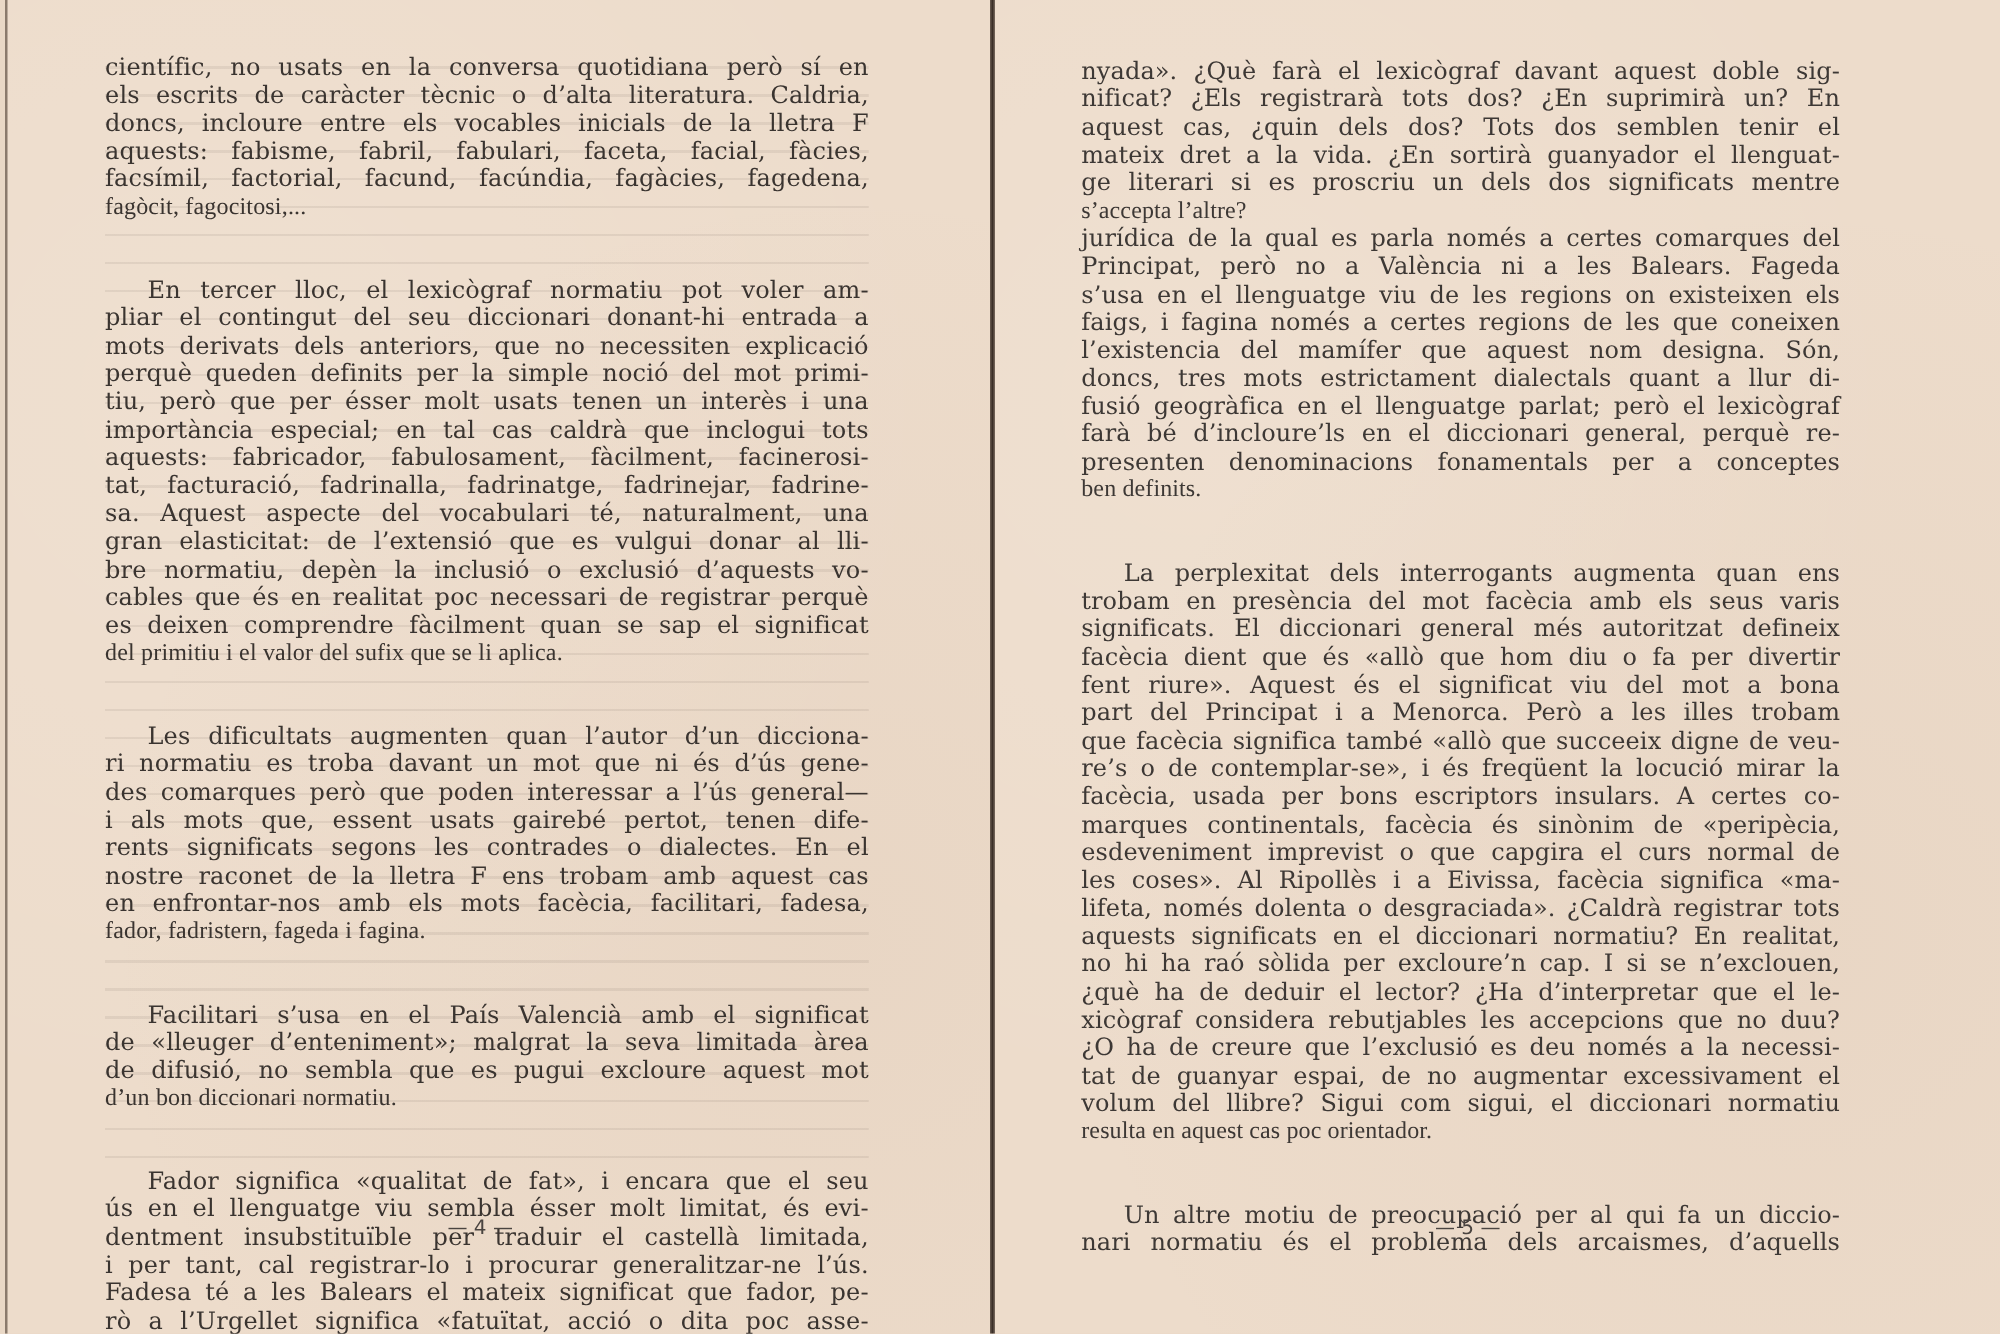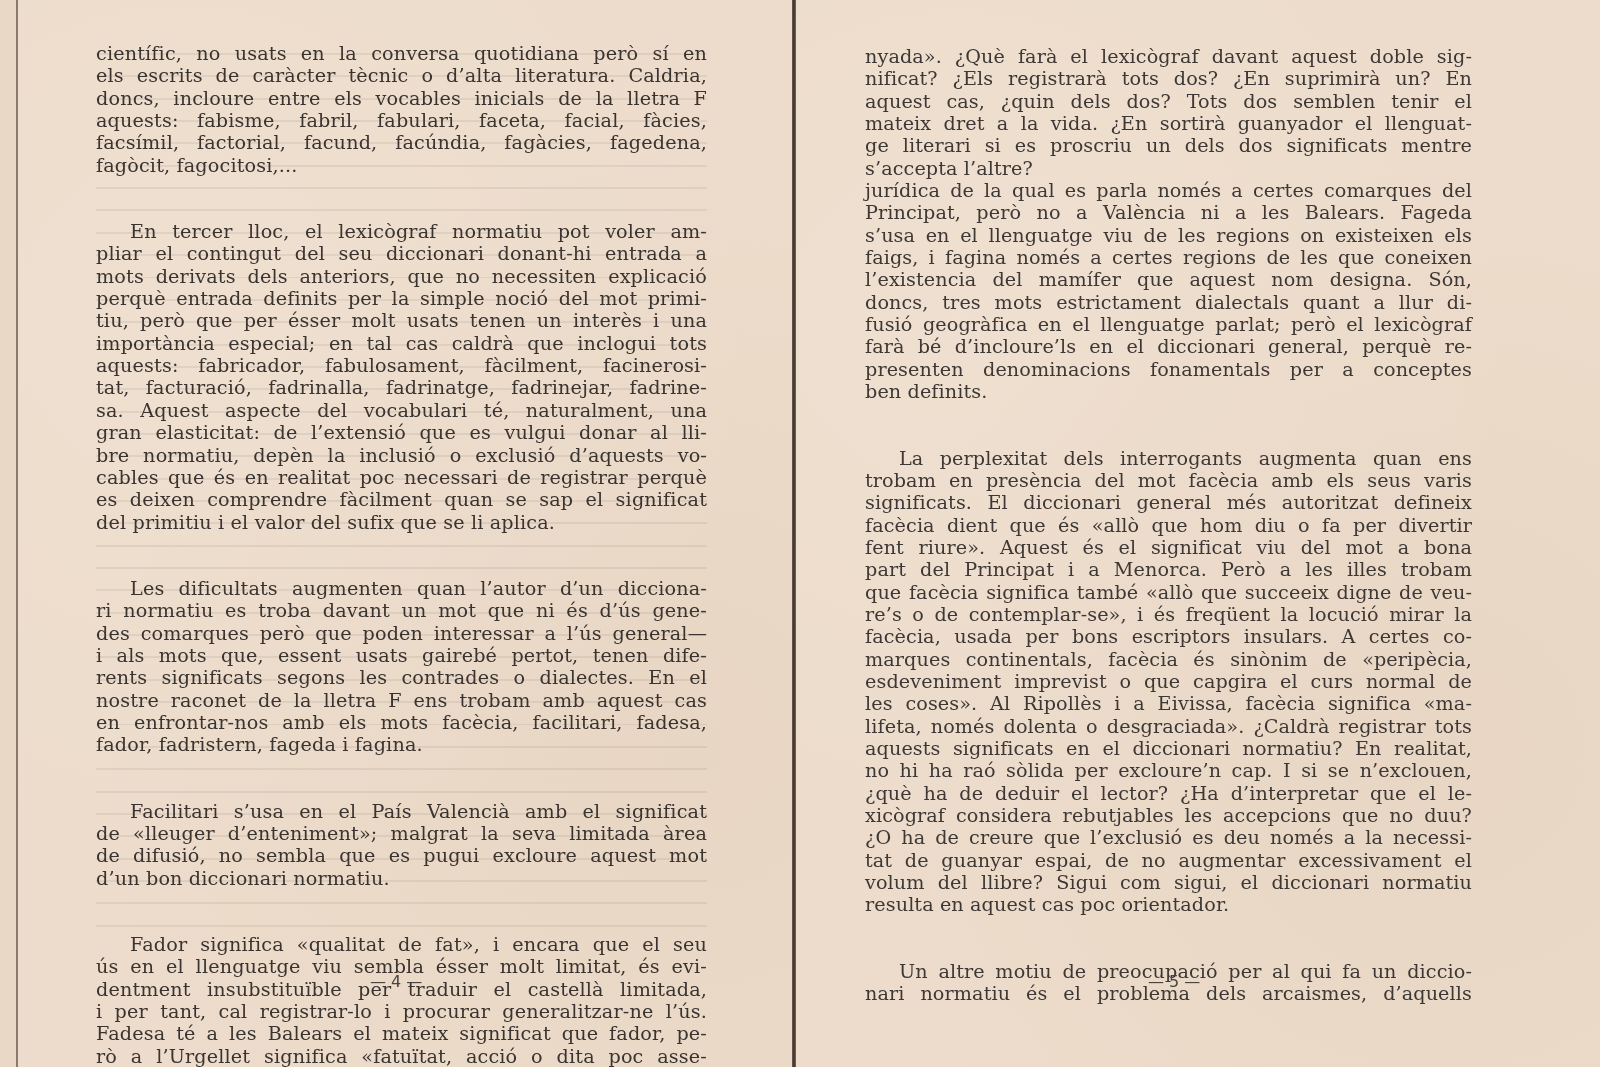--- a/index.html
+++ b/index.html
@@ -10,35 +10,35 @@
     position:relative;
   }
   .spread { position:absolute; left:0; top:0; width:1600px; height:1067px; }
   .page {
     position:absolute; top:0; height:1067px;
     background:#eddccb;
     background-image:
       radial-gradient(circle at 20% 30%, rgba(255,255,255,0.10), transparent 60%),
       radial-gradient(circle at 80% 70%, rgba(160,120,90,0.06), transparent 60%);
   }
-  .page.left { left:16px; width:844px; border-left:2px solid #8a7a6c; box-sizing:border-box;padding-left:32px; }
+  .page.left { left:4px; width:844px; border-left:2px solid #8a7a6c; box-sizing:border-box;padding-left:32px; }
   .page.right { left:796px; width:804px; }
   .gutter {
     position:absolute; left:792px; top:0; width:4px; height:1067px;
     background:linear-gradient(to right, #6b5d52, #3b2f28 50%, #7a6b5f);
   }
   .text {
     position:absolute;
     font-size:19.2px; line-height:22.35px;
     text-align:justify; color:#2a2522;
   }
   .left .text { left:78px; top:43px; width:611px; color:#3a3430; letter-spacing:0.15px; }
   .right .text { left:69px; top:46px; width:607px; color:#3d3835; letter-spacing:0.1px; }
   .line { display:block; white-space:nowrap; text-align:justify; text-align-last:justify; height:22.35px; overflow:visible; }
-  .line.last { text-align-last:left; }
+  .line.last { text-align-last:left;font-family:Liberation Serif, serif; }
   .line.indent { text-indent:34px;margin-top:44px; }
   .folio {
     position:absolute; top:972px; font-size:16px; color:#4a4440;
     font-family:"DejaVu Sans", "Liberation Sans", sans-serif;
   }
   .left .folio { left:352px; }
   .right .folio { left:352px; }
   .bleed {
     position:absolute; left:78px; top:43px; width:611px; height:900px;
     opacity:0.08; pointer-events:none;
@@ -54,21 +54,21 @@
     <div class="text" id="left-text">
         <span class="line">científic, no usats en la conversa quotidiana però sí en</span>
         <span class="line">els escrits de caràcter tècnic o d’alta literatura. Caldria,</span>
         <span class="line">doncs, incloure entre els vocables inicials de la lletra F</span>
         <span class="line">aquests: fabisme, fabril, fabulari, faceta, facial, fàcies,</span>
         <span class="line">facsímil, factorial, facund, facúndia, fagàcies, fagedena,</span>
         <span class="line last">fagòcit, fagocitosi,...</span>
         <span class="line indent">En tercer lloc, el lexicògraf normatiu pot voler am-</span>
         <span class="line">pliar el contingut del seu diccionari donant-hi entrada a</span>
         <span class="line">mots derivats dels anteriors, que no necessiten explicació</span>
-        <span class="line">perquè entrada definits per la simple noció del mot primi-</span>
+        <span class="line">perquè queden definits per la simple noció del mot primi-</span>
         <span class="line">tiu, però que per ésser molt usats tenen un interès i una</span>
         <span class="line">importància especial; en tal cas caldrà que inclogui tots</span>
         <span class="line">aquests: fabricador, fabulosament, fàcilment, facinerosi-</span>
         <span class="line">tat, facturació, fadrinalla, fadrinatge, fadrinejar, fadrine-</span>
         <span class="line">sa. Aquest aspecte del vocabulari té, naturalment, una</span>
         <span class="line">gran elasticitat: de l’extensió que es vulgui donar al lli-</span>
         <span class="line">bre normatiu, depèn la inclusió o exclusió d’aquests vo-</span>
         <span class="line">cables que és en realitat poc necessari de registrar perquè</span>
         <span class="line">es deixen comprendre fàcilment quan se sap el significat</span>
         <span class="line last">del primitiu i el valor del sufix que se li aplica.</span>

